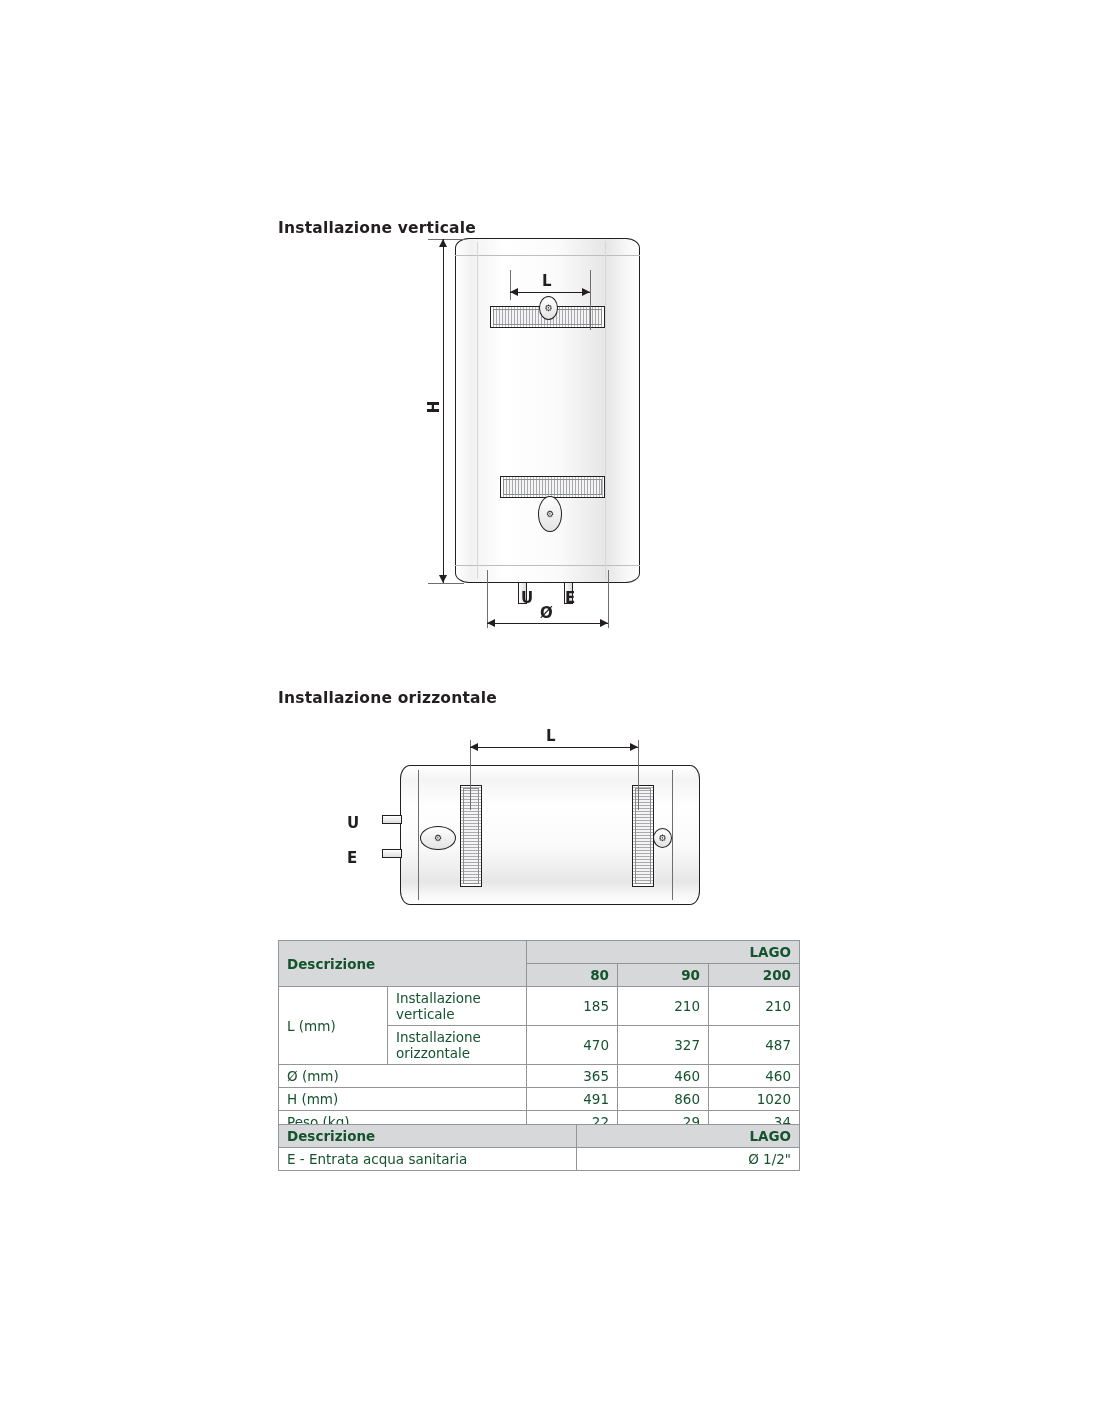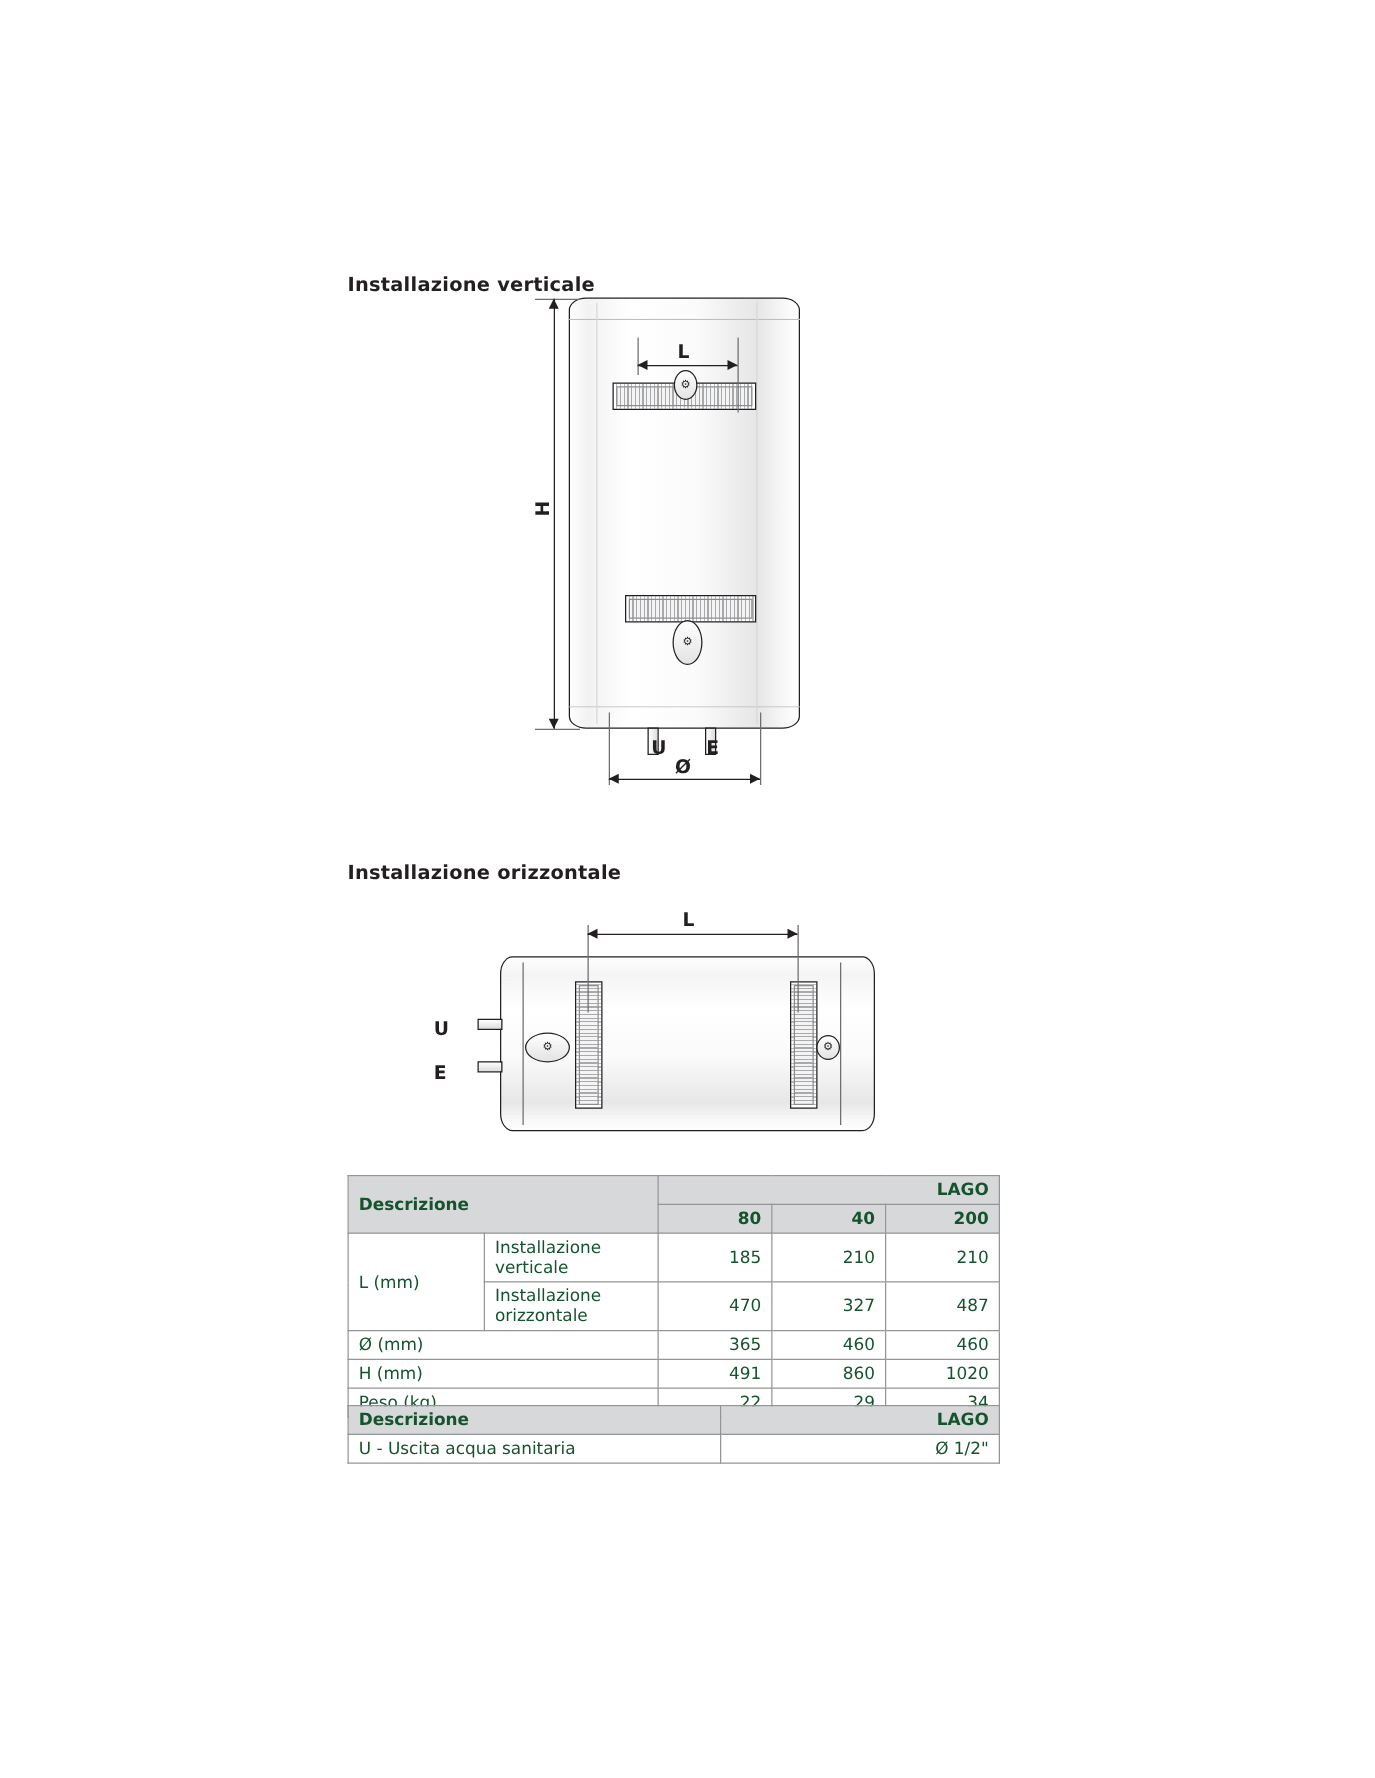--- a/index.html
+++ b/index.html
@@ -187,21 +187,21 @@
   <div class="dim-label" style="left:347px;top:849px;">E</div>
 
   <table id="table-main">
     <tbody>
       <tr>
         <td class="hdr left" rowspan="2" colspan="2" style="width:300px;">Descrizione</td>
         <td class="hdr" colspan="3">LAGO</td>
       </tr>
       <tr>
         <td class="hdr" style="width:74px;">80</td>
-        <td class="hdr" style="width:74px;">40</td>
+        <td class="hdr" style="width:74px;">90</td>
         <td class="hdr" style="width:74px;">200</td>
       </tr>
 
       <tr>
         <td class="left" rowspan="2" style="width:92px;margin-top:24px;">L (mm)</td>
         <td class="left">Installazione verticale</td>
         <td>185</td>
         <td>210</td>
         <td>210</td>
       </tr>
@@ -233,19 +233,19 @@
     </tbody>
   </table>
 
   <table id="table-conn">
     <tbody>
       <tr>
         <td class="hdr left" style="width:300px;">Descrizione</td>
         <td class="hdr" style="width:222px;">LAGO</td>
       </tr>
       <tr>
-        <td class="left">U - Uscita acqua sanitaria</td>
+        <td class="left">E - Entrata acqua sanitaria</td>
         <td>Ø 1/2"</td>
       </tr>
     </tbody>
   </table>
 
 </div>
 
 </body></html>

